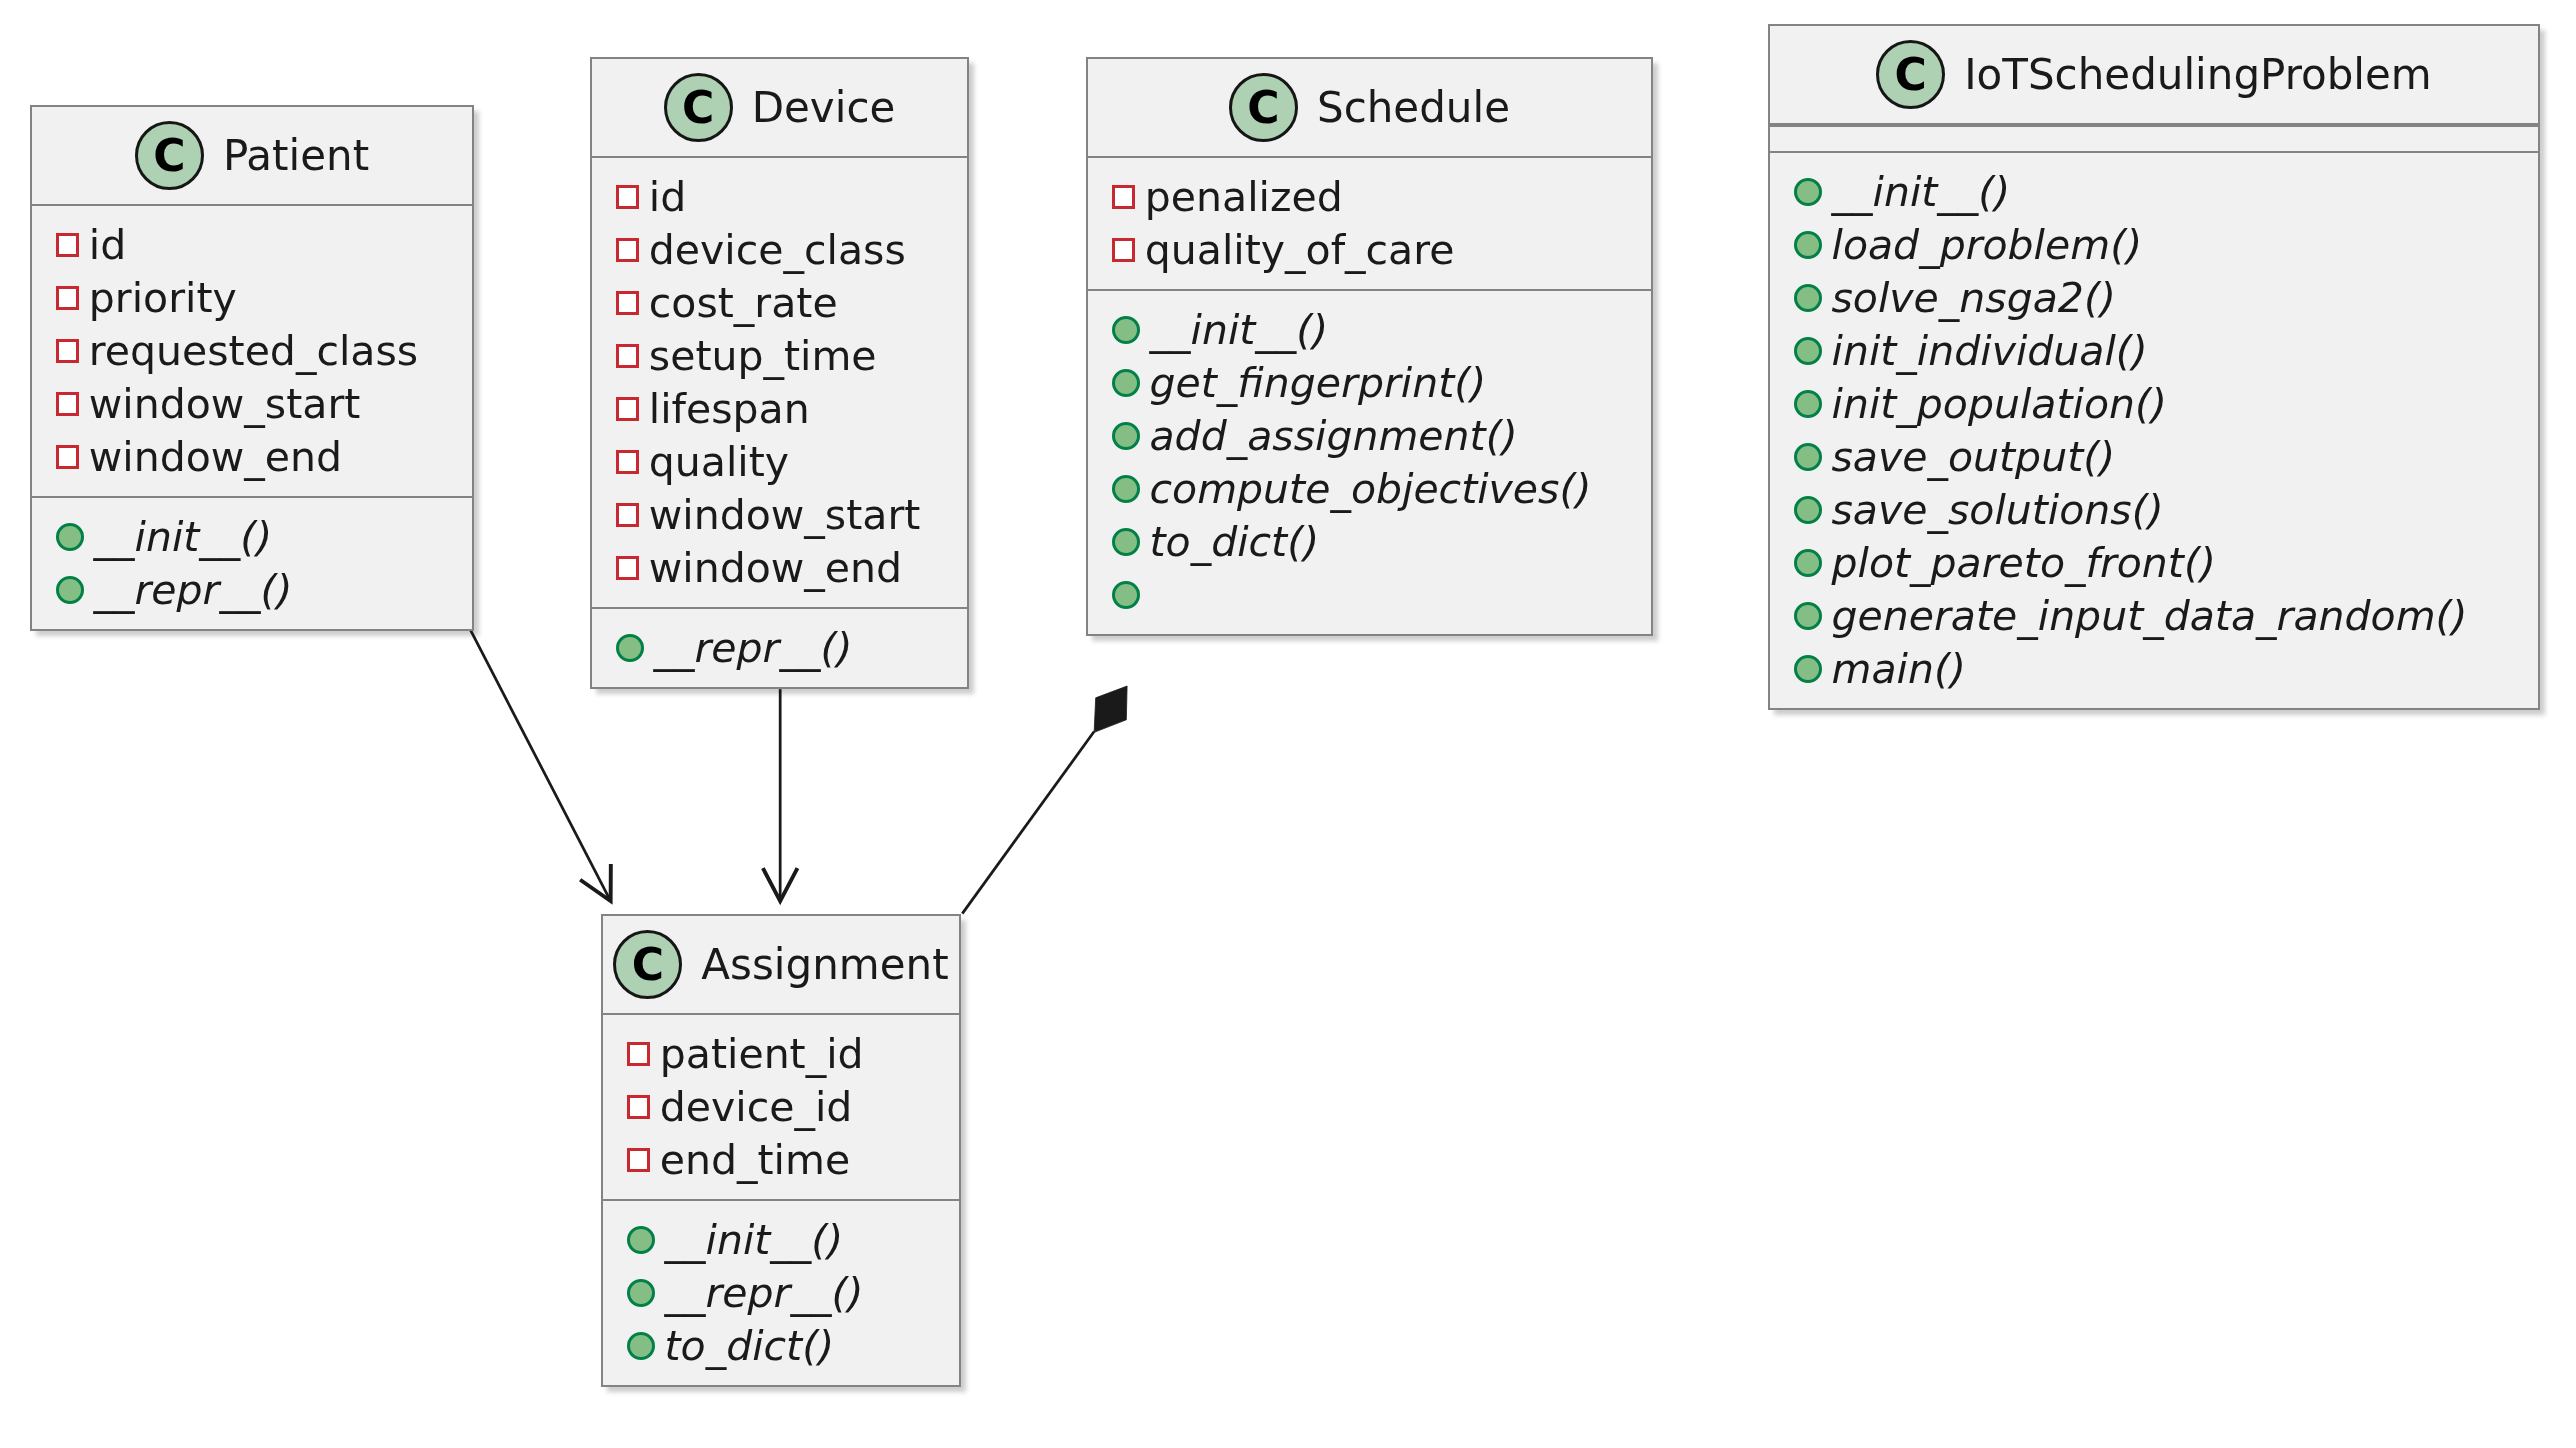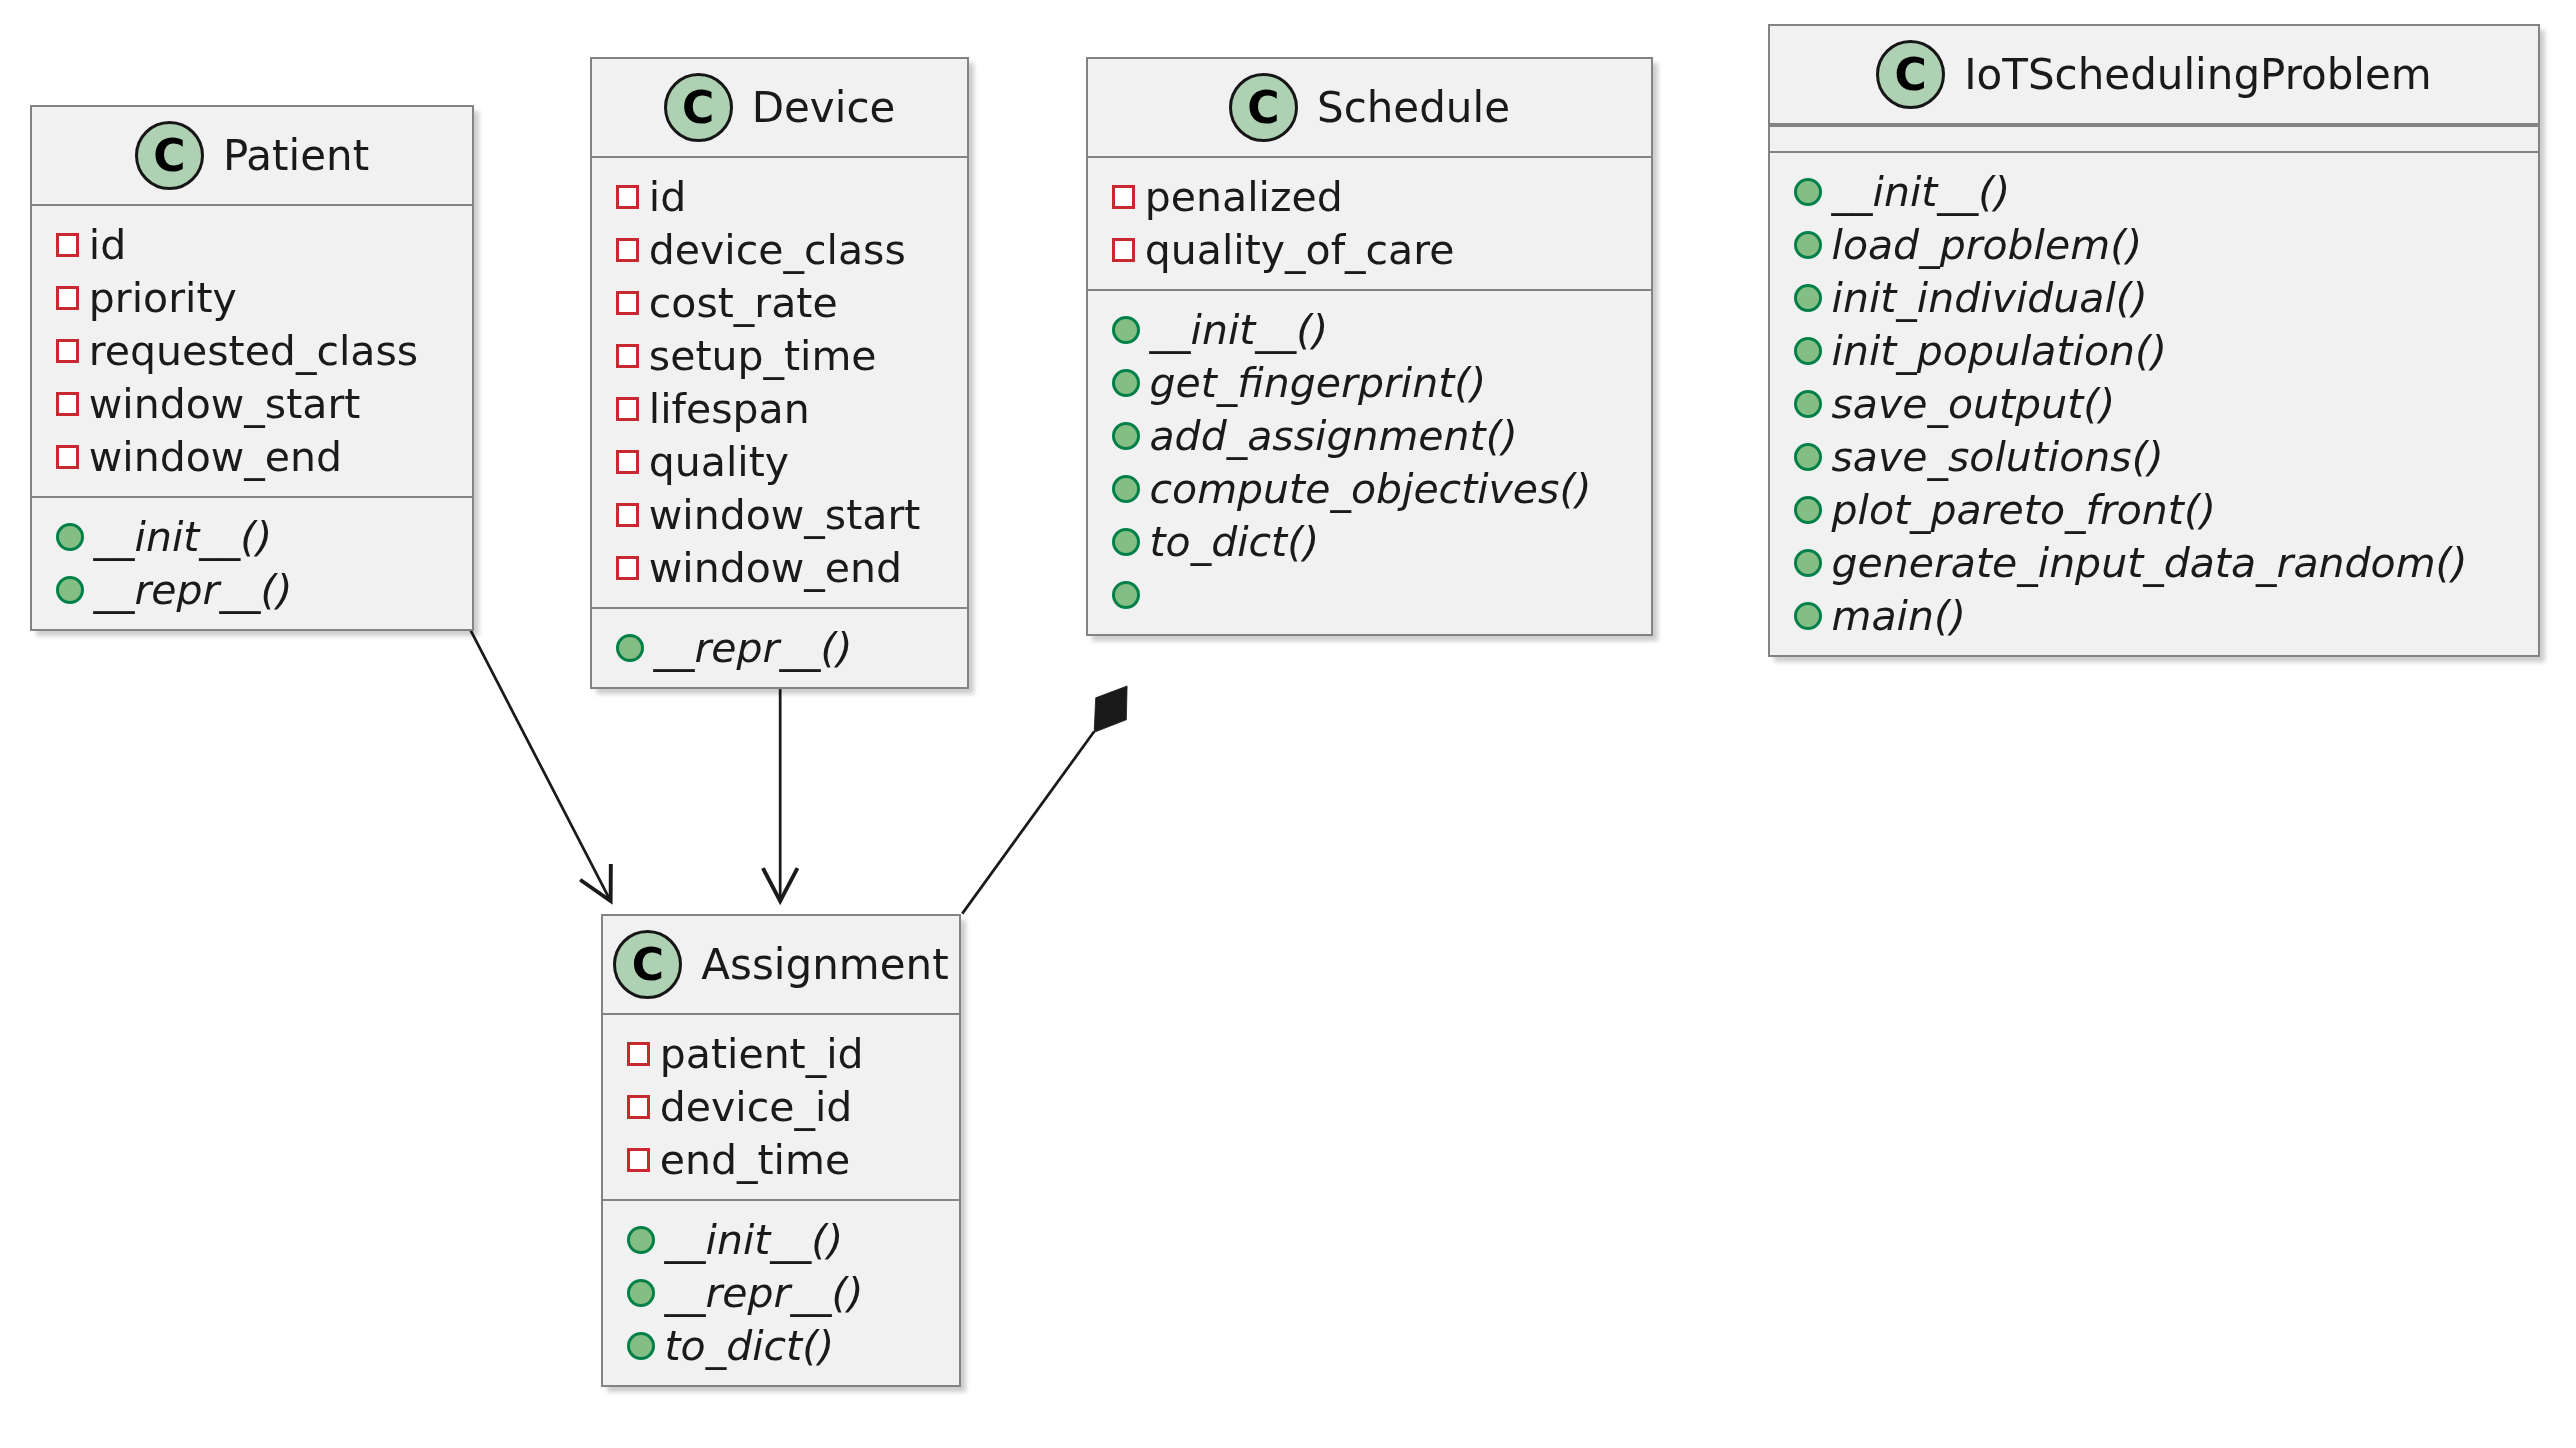--- a/index.html
+++ b/index.html
@@ -193,20 +193,24 @@
     <div class="row">
         <span class="method-icon"></span>
         <span>__init__()</span>
       </div>
     <div class="row">
         <span class="method-icon"></span>
         <span>load_problem()</span>
       </div>
     <div class="row">
         <span class="method-icon"></span>
+        <span>solve_nsga2()</span>
+      </div>
+    <div class="row">
+        <span class="method-icon"></span>
         <span>init_individual()</span>
       </div>
     <div class="row">
         <span class="method-icon"></span>
         <span>init_population()</span>
       </div>
     <div class="row">
         <span class="method-icon"></span>
         <span>save_output()</span>
       </div>

